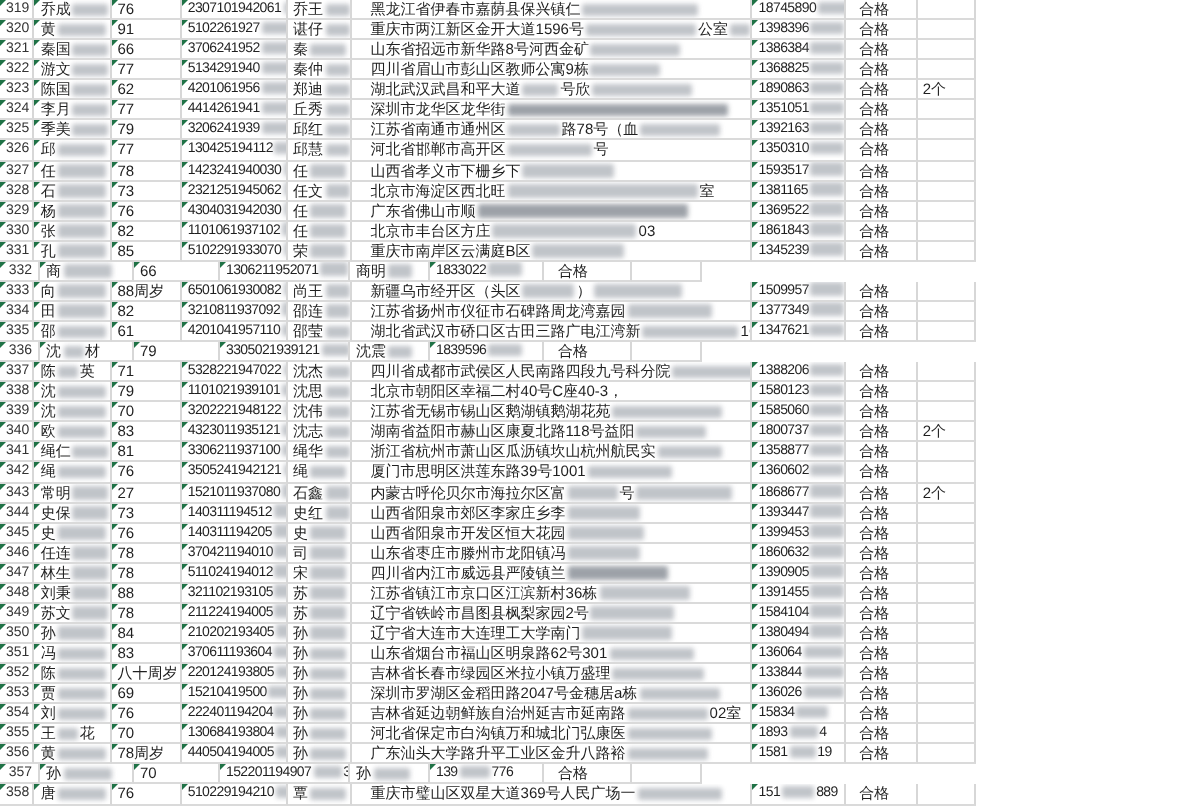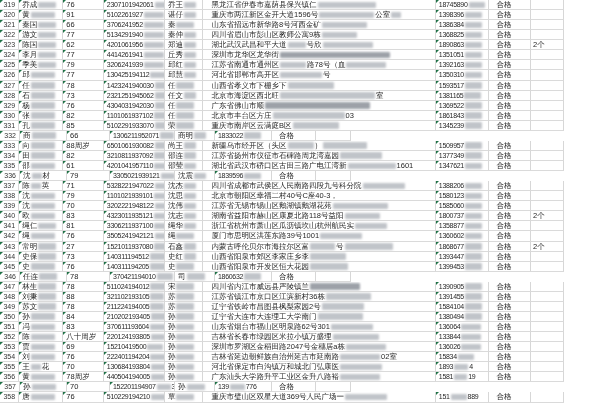--- a/index.html
+++ b/index.html
@@ -1,17 +1,17 @@
 <!DOCTYPE html>
 <html><head>
 <meta charset="utf-8">
 <style>
   html,body{margin:0;padding:0;width:600px;height:403px;overflow:hidden;background:#ffffff;
     font-family:"Liberation Sans","DejaVu Sans",sans-serif;}
-  .sheet{position:relative;width:564px;height:403px;background:#fff;font-size:7.5px;color:#1f1f1f;}
+  .sheet{position:relative;width:488px;height:403px;background:#fff;font-size:7.5px;color:#1f1f1f;}
   .row{display:flex;height:10.075px;}
   .c{box-sizing:border-box;position:relative;overflow:hidden;white-space:nowrap;
      border-right:1px solid #d7d7d7;border-bottom:1px solid #dadada;line-height:9.6px;
      padding:0 1px 0 3px;}
   .ca{width:20px;text-align:right;padding-right:3px;font-size:7px;color:#333;}
   .cb{width:47px;}
   .cc{width:43px;}
   .cd{width:65px;font-size:7px;letter-spacing:-0.3px;}
   .ce{width:40px;}
   .cf{width:249px;padding-left:9px;}
@@ -323,20 +323,21 @@
       <div class="c cg tri"><span class="t">1399453</span><span class="blur" style="width: 17px;"></span></div>
       <div class="c ch">合格</div>
       <div class="c ci"></div>
     </div>
     <div class="row">
       <div class="c ca tri">346</div>
       <div class="c cb tri"><span class="t">任连</span><span class="blur" style="width: 18px;"></span></div>
       <div class="c cc tri">78</div>
       <div class="c cd tri"><span class="t">370421194010</span><span class="blur" style="width: 16px;"></span></div>
       <div class="c ce"><span class="t">司</span><span class="blur" style="width: 18px;"></span></div>
+      <div class="c cf"><span class="t">山东省枣庄市滕州市龙阳镇冯</span><span class="blur" style="width: 36px;"></span></div>
       <div class="c cg tri"><span class="t">1860632</span><span class="blur" style="width: 17px;"></span></div>
       <div class="c ch">合格</div>
       <div class="c ci"></div>
     </div>
     <div class="row">
       <div class="c ca tri">347</div>
       <div class="c cb tri"><span class="t">林生</span><span class="blur" style="width: 18px;"></span></div>
       <div class="c cc tri">78</div>
       <div class="c cd tri"><span class="t">511024194012</span><span class="blur" style="width: 16px;"></span></div>
       <div class="c ce"><span class="t">宋</span><span class="blur" style="width: 18px;"></span></div>

